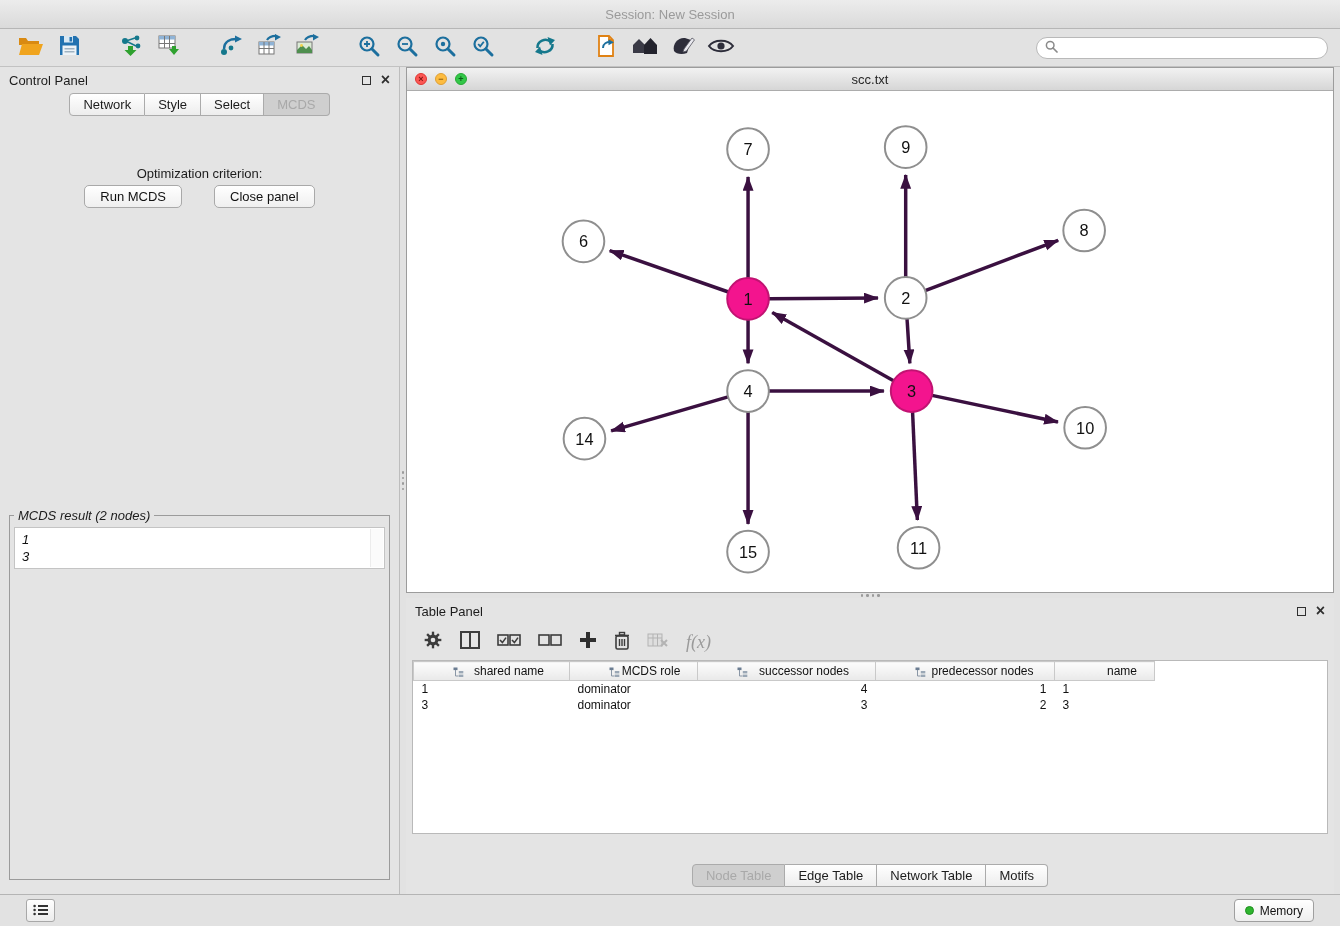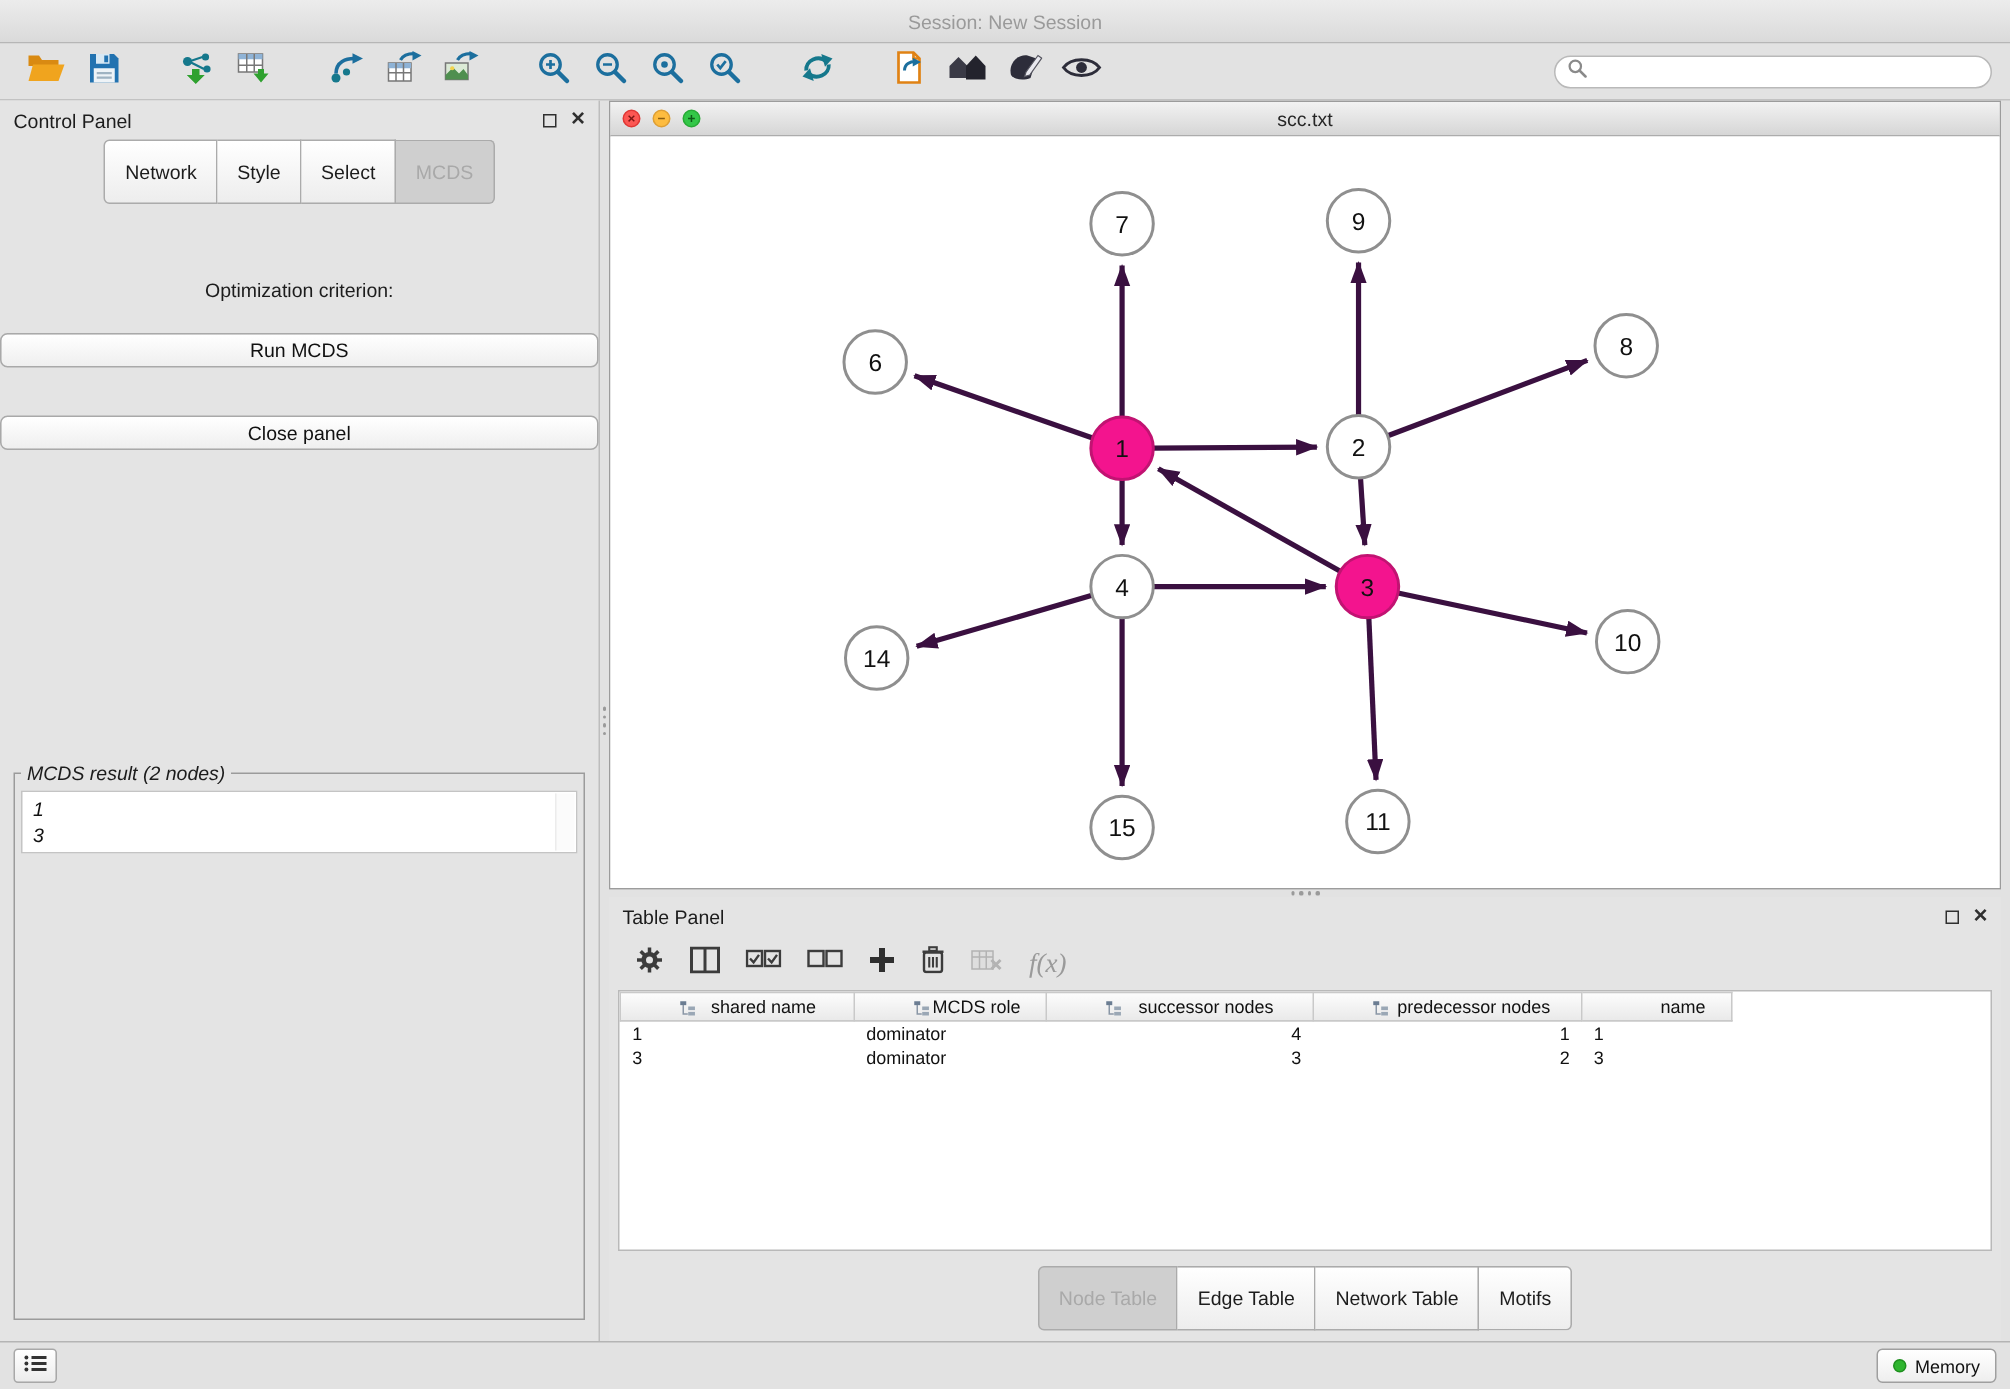--- a/index.html
+++ b/index.html
@@ -19,29 +19,29 @@
   
   .content{flex:1;display:flex;min-height:0;}
 
   
   .control-panel{width:400px;flex:0 0 400px;background:#e4e4e4;border-right:1px solid #bdbdbd;display:flex;flex-direction:column;box-sizing:border-box;}
   .cp-header,.tp-header{height:26px;flex:0 0 26px;display:flex;align-items:center;padding:0 9px;font-size:13px;color:#1c1c1c;}
   .winbtns{margin-left:auto;display:flex;gap:10px;align-items:center;}
   .wmax{width:9px;height:9px;border:1.5px solid #2f2f2f;box-sizing:border-box;}
   .wclose{font-size:16px;font-weight:700;color:#2f2f2f;line-height:10px;}
   .tabs{display:flex;justify-content:center;}
-  .tab{font-size:13px;padding:13px 13px;background:linear-gradient(#ffffff,#ededed);border:1px solid #ababab;border-left:none;color:#1c1c1c;white-space:nowrap;}
+  .tab{font-size:13px;padding:3px 13px;background:linear-gradient(#ffffff,#ededed);border:1px solid #ababab;border-left:none;color:#1c1c1c;white-space:nowrap;}
   .tab:first-child{border-left:1px solid #ababab;border-radius:4px 0 0 4px;}
   .tab:last-child{border-radius:0 4px 4px 0;}
   .tab.active{background:#cfcfcf;color:#a9a9a9;text-align:right;}
   .cp-body{flex:1;display:flex;flex-direction:column;min-height:0;padding-top:14px;}
   .opt-label{text-align:center;font-size:13px;color:#1c1c1c;margin-top:36px;}
   .dropdown{margin:9px 45px 0;height:24px;flex:0 0 24px;background:#fff;border:1px solid #a5a5a5;border-radius:4px;display:flex;align-items:center;padding:0 7px 0 10px;font-size:13px;box-sizing:border-box;color:#111;}
   .dropdown .stepper{margin-left:auto;display:flex;}
-  .btnrow{display:flex;justify-content:center;gap:32px;margin-top:21px;flex-direction:column;}
+  .btnrow{display:flex;justify-content:center;gap:32px;margin-top:4px;}
   .btn{font-size:13px;padding:3px 15px;background:linear-gradient(#ffffff,#efefef);border:1px solid #a9a9a9;border-radius:5px;color:#111;}
   .result-fieldset{margin:auto 9px 14px;height:362px;border:1px solid #9b9b9b;padding:4px;box-sizing:content-box;font-style:italic;}
   .result-fieldset legend{font-size:13px;padding:0 4px;color:#1c1c1c;}
   .result-box{background:#fff;border:1px solid #c4c4c4;height:100%;box-sizing:border-box;padding:3px 7px;font-size:13px;line-height:17px;color:#111;position:relative;overflow:hidden;}
   .result-box::after{content:"";position:absolute;top:1px;right:1px;bottom:1px;width:12px;border-left:1px solid #ececec;background:#fbfbfb;}
 
   
   .v-splitter{width:6px;flex:0 0 6px;display:flex;align-items:center;justify-content:center;}
   .dotcol{display:flex;flex-direction:column;gap:3px;}
   .dotrow{display:flex;gap:3px;}
@@ -68,21 +68,21 @@
   .fx{font-family:"Liberation Serif",serif;font-style:italic;font-size:18px;color:#9a9a9a;}
   .table-wrap{margin:0 6px;background:#fff;border:1px solid #b9b9b9;height:172px;flex:0 0 172px;overflow:hidden;}
   table.dt{border-collapse:collapse;table-layout:fixed;}
   table.dt th{background:linear-gradient(#fcfcfc,#e9e9e9);border:1px solid #c9c9c9;font-weight:normal;font-size:12px;height:18px;padding:0;color:#111;}
   .thc{display:flex;align-items:center;justify-content:center;position:relative;padding:0 4px;margin-left:35px;}
   .thc .sorticon{position:absolute;left:4px;top:3px;}
   table.dt td{font-size:12px;height:16px;padding:0 8px;color:#111;white-space:nowrap;}
   .tp-tabs{margin-top:auto;margin-bottom:7px;display:flex;justify-content:center;}
 
   
-  .statusbar{flex:0 0 31px;border-top:1px solid #b4b4b4;background:#e2e2e2;display:flex;align-items:center;padding:0 9px;}
+  .statusbar{flex:0 0 31px;border-top:1px solid #b4b4b4;background:#e2e2e2;display:flex;align-items:center;padding:0 26px;}
   .list-btn{width:27px;height:21px;border:1px solid #a8a8a8;border-radius:3px;background:linear-gradient(#fff,#ececec);display:flex;align-items:center;justify-content:center;}
   .memory-btn{margin-left:auto;height:21px;display:flex;align-items:center;gap:6px;padding:0 10px;border:1px solid #9f9f9f;border-radius:4px;background:linear-gradient(#fff,#eee);font-size:12px;color:#111;}
   .green-dot{width:9px;height:9px;border-radius:50%;background:#2fb52f;border:1px solid #1e8f1e;box-sizing:border-box;}
 </style>
 </head>
 <body>
 
 <div class="app">
 
   <div class="titlebar">

